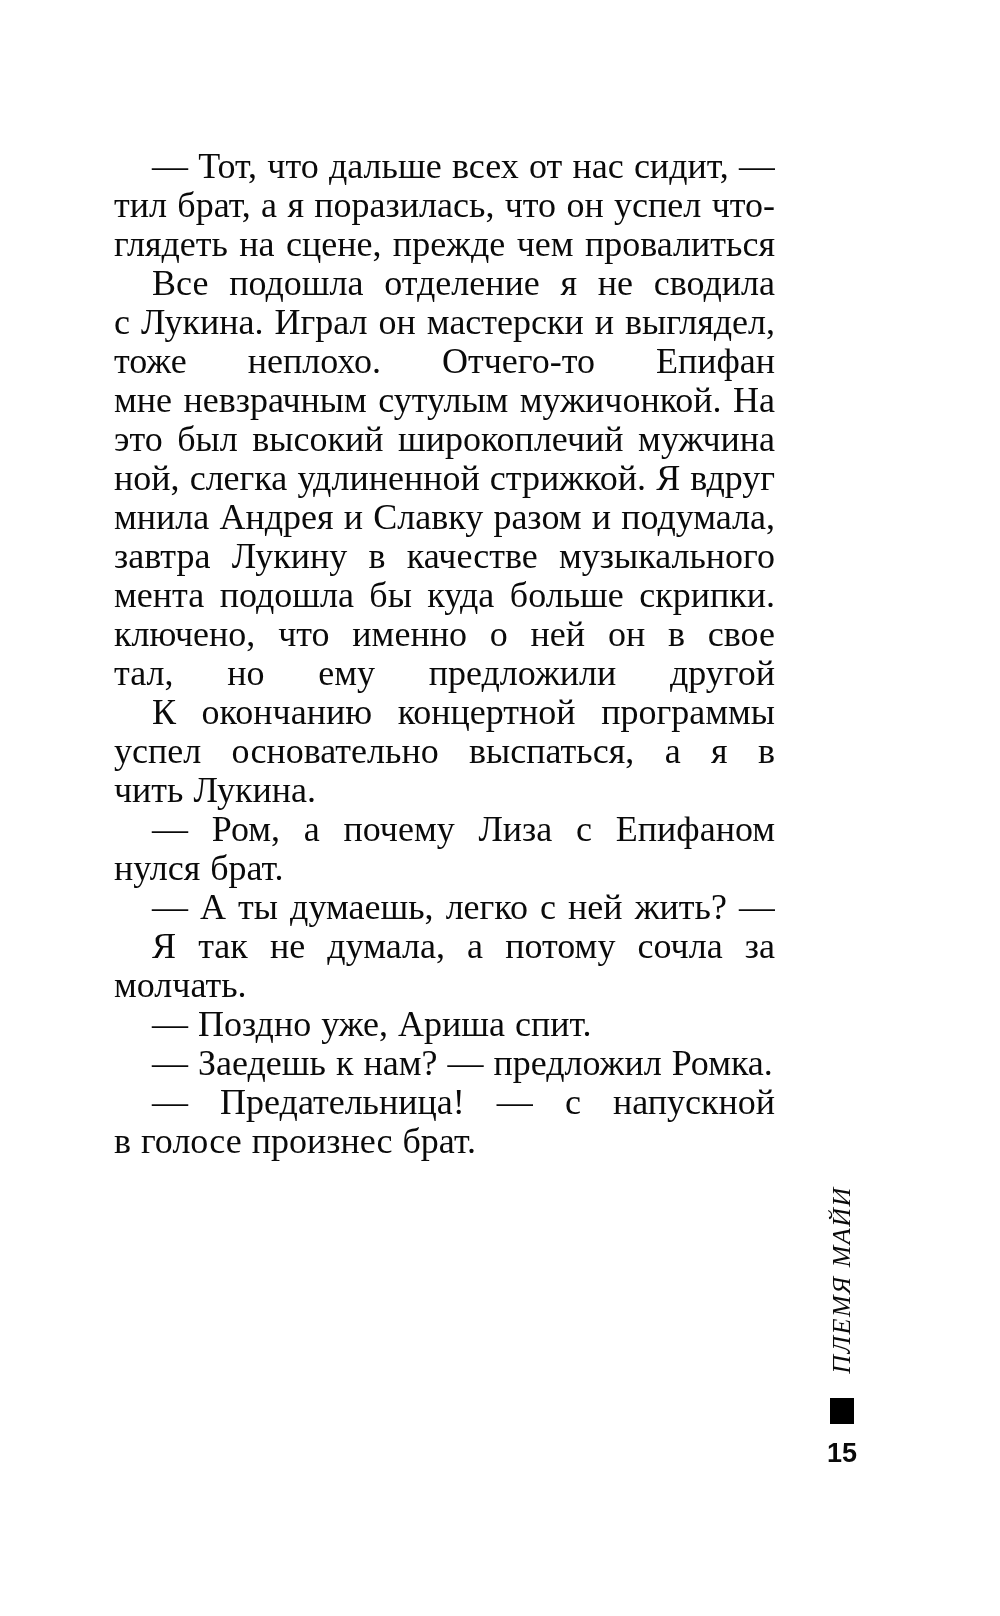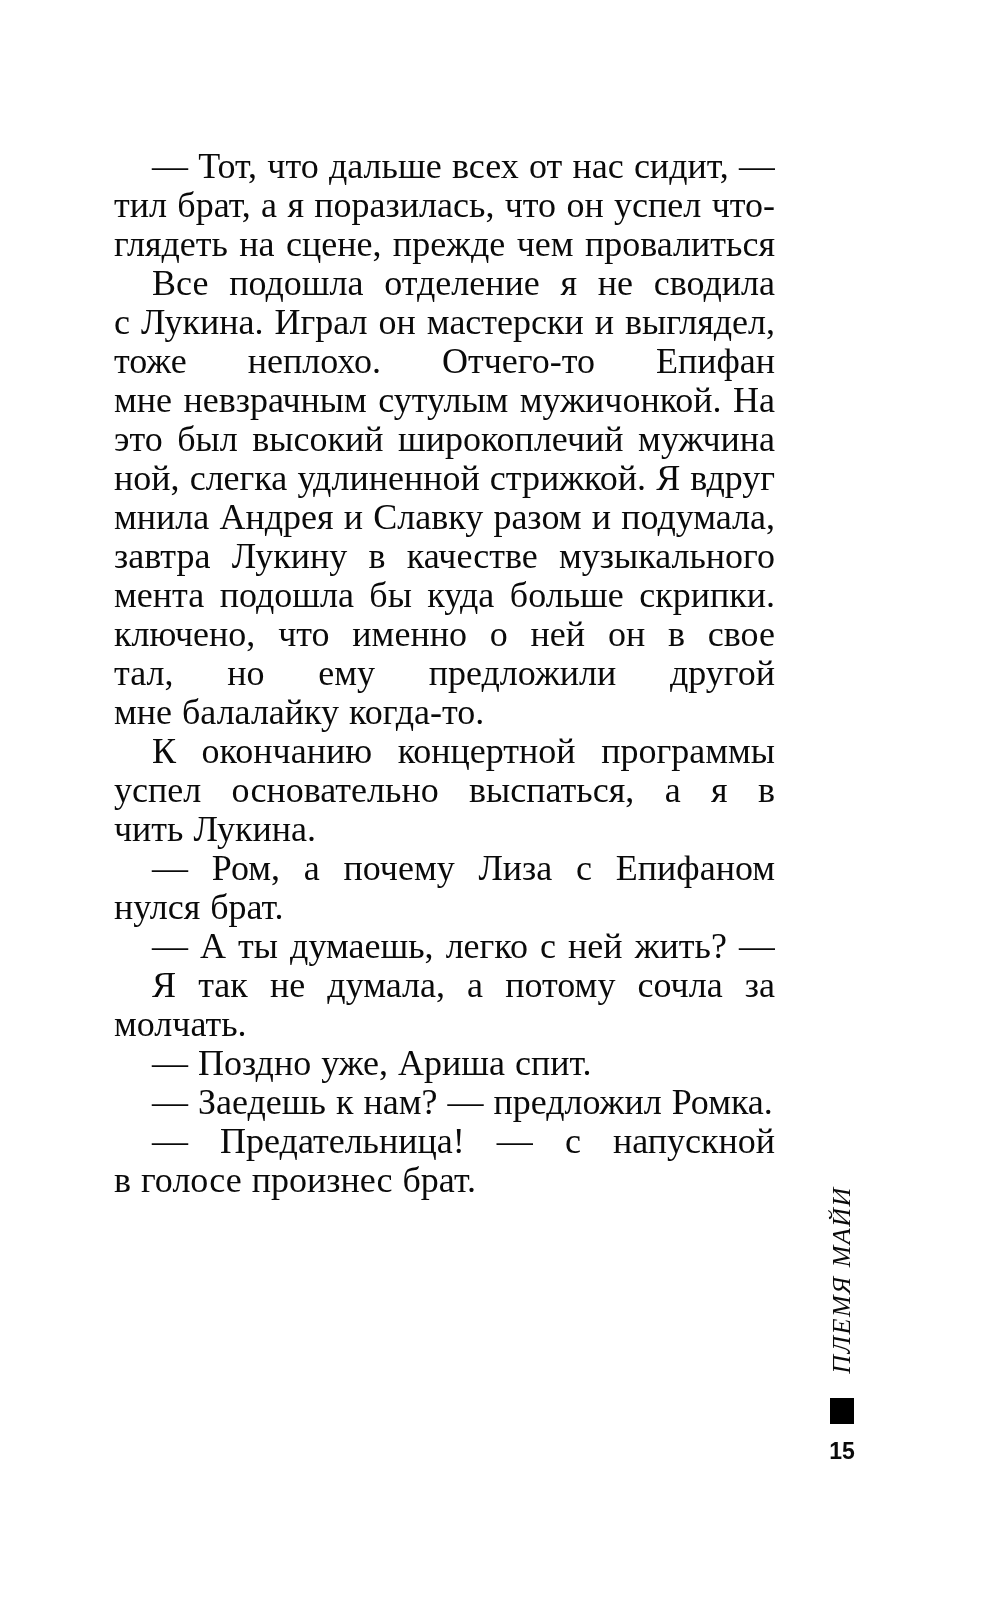--- a/index.html
+++ b/index.html
@@ -78,21 +78,21 @@
   }
   
   .page-number {
     position: absolute;
     left: 816px;
     top: 1438px;
     width: 52px;
     text-align: center;
     font-family: "Liberation Sans", "DejaVu Sans", sans-serif;
     font-weight: bold;
-    font-size: 23px;
+    font-size: 27px;
     color: #0a0a0a;
   }
 </style>
 </head>
 <body>
 
 <div class="page">
 
   <div class="body-text">
       <div class="paragraph">
@@ -105,21 +105,20 @@
         <div class="line">с Лукина. Играл он мастерски и выглядел, кстати,</div>
         <div class="line">тоже неплохо. Отчего-то Епифан основательно</div>
         <div class="line">мне невзрачным сутулым мужичонкой. На деле</div>
         <div class="line">это был высокий широкоплечий мужчина с мод-</div>
         <div class="line">ной, слегка удлиненной стрижкой. Я вдруг вспо-</div>
         <div class="line">мнила Андрея и Славку разом и подумала, что</div>
         <div class="line">завтра Лукину в качестве музыкального инстру-</div>
         <div class="line">мента подошла бы куда больше скрипки. Не ис-</div>
         <div class="line">ключено, что именно о ней он в свое время и меч-</div>
         <div class="line">тал, но ему предложили другой инструмент, как</div>
-        <div class="line para-end">мне балалайку когда-то.</div>
       </div>
       <div class="paragraph">
         <div class="line para-start">К окончанию концертной программы брат</div>
         <div class="line">успел основательно выспаться, а я в деталях изу-</div>
         <div class="line para-end">чить Лукина.</div>
       </div>
       <div class="paragraph">
         <div class="line para-start">— Ром, а почему Лиза с Епифаном расста-</div>
       </div>
       <div class="paragraph">

